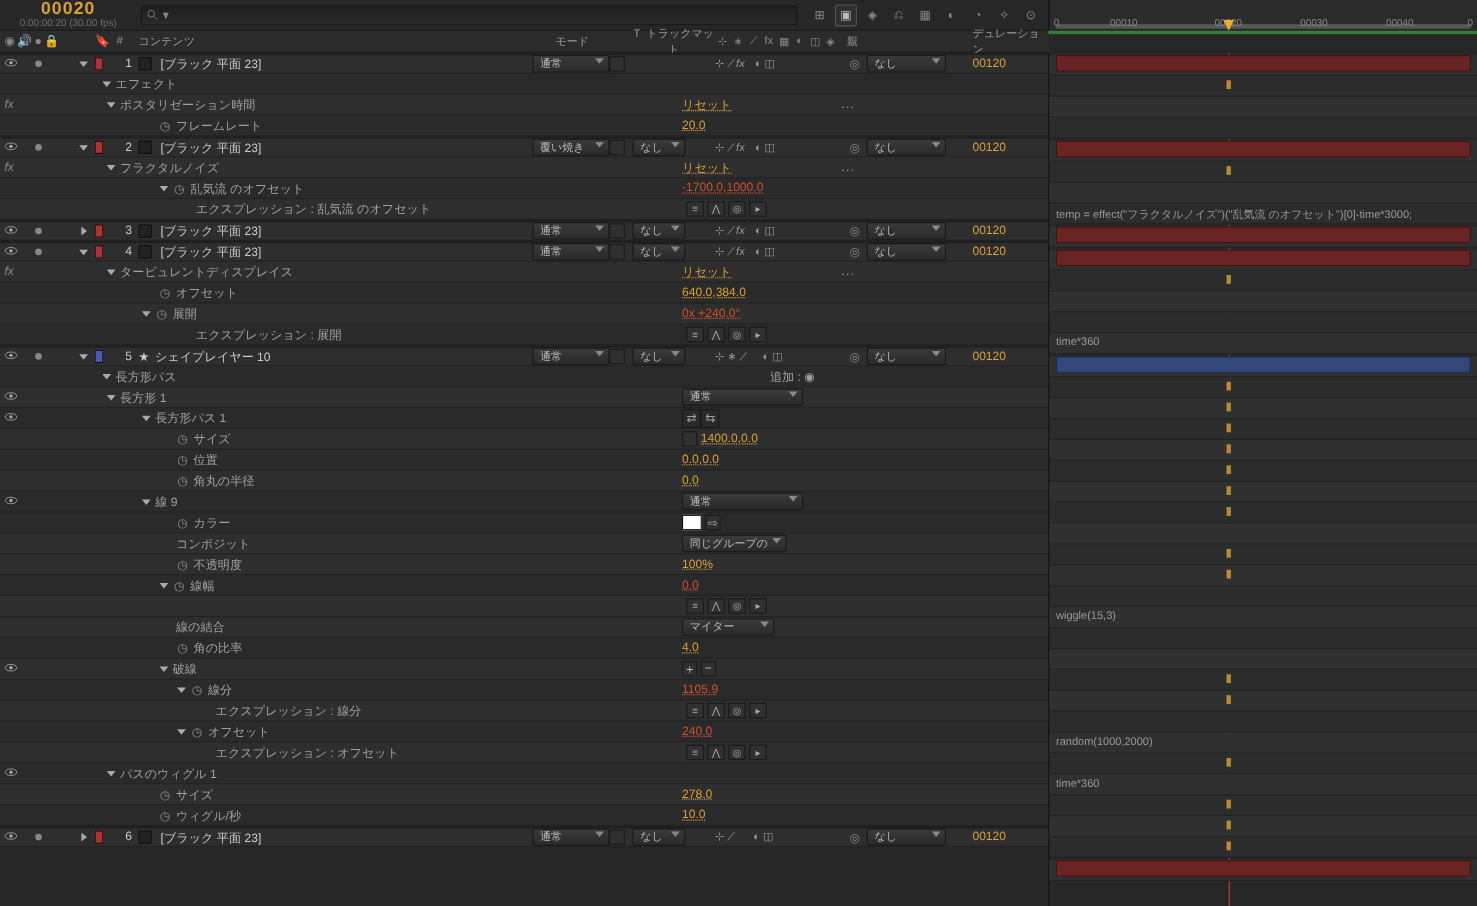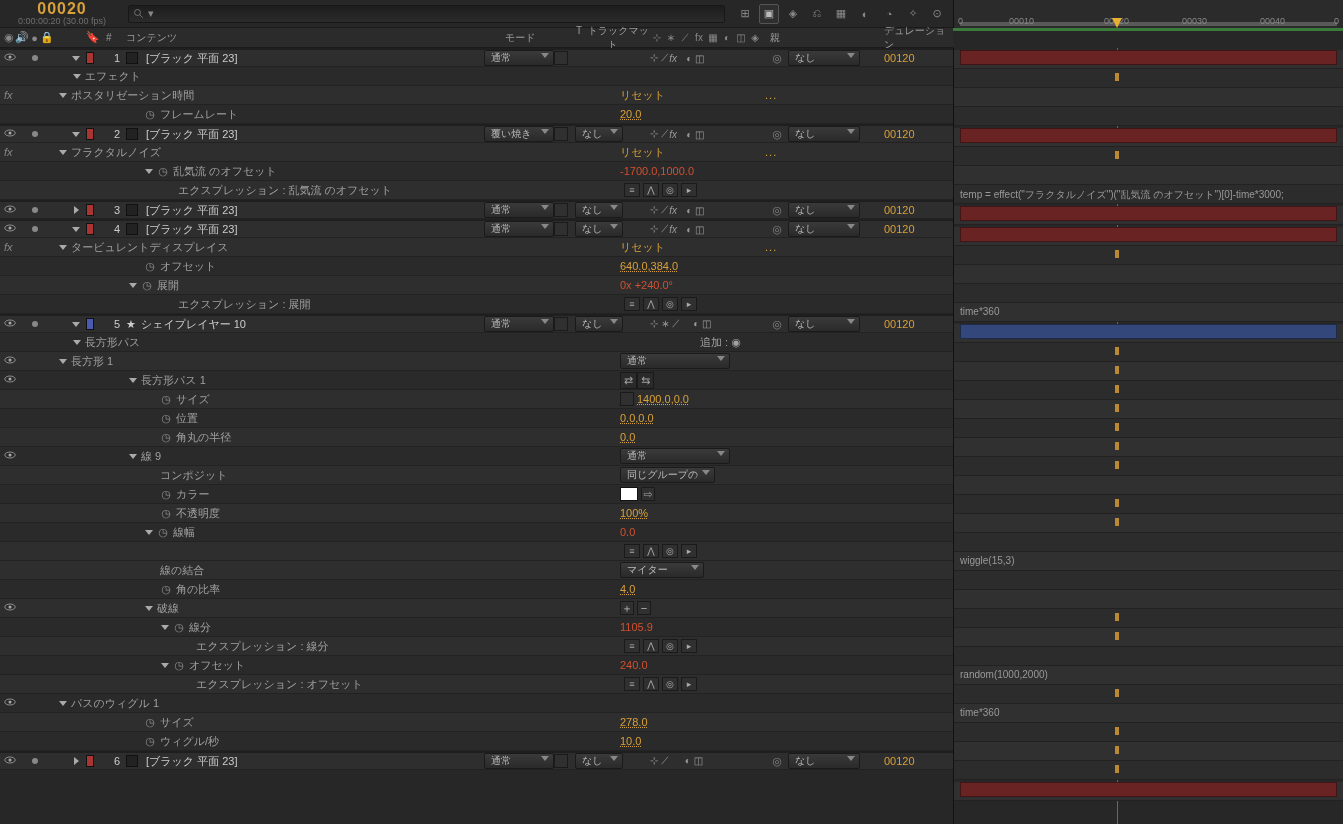--- a/index.html
+++ b/index.html
@@ -72,26 +72,26 @@
 .dd {
   height:16px; background:linear-gradient(#3a3a3a,#2a2a2a);
   border:1px solid #1a1a1a; border-radius:2px;
   display:flex; align-items:flex-start; padding:0 4px 0 6px;
   color:#bbb; font-size:10px; min-width:56px;
   justify-content:space-between;
 }
 .dd .chev { width:8px; height:8px; margin-left:4px;}
 .orange { color:#d8a038;}
 .red { color:#d05030;text-align:center;}
-.link { text-decoration-style:dotted;}
+.link { text-decoration:underline; text-decoration-style:dotted;}
 .val { color:#d8a038; text-decoration:underline; text-decoration-style:dotted;}
 .sep-t { border-top:2px solid #1f1f1f;}
 .fx-label { font-style:italic; color:#888; width:20px; padding-left:4px;}
-.indent-1 { padding-left: 72px; font-family: Liberation Serif, serif;}
-.indent-2 { padding-left: 58px;}
+.indent-1 { padding-left: 92px;}
+.indent-2 { padding-left: 96px;}
 .indent-3 { padding-left: 128px;}
 .indent-4 { padding-left: 144px;}
 .indent-5 { padding-left: 160px;}
 .indent-6 { padding-left: 178px;}
 .indent-7 { padding-left: 196px;}
 .stopwatch { width:12px; height:12px; display:inline-flex; align-items:center; justify-content:center; margin-right:4px; color:#888;}
 .tl-ruler {
   position:absolute; top:0; right:0; height:28px; width:390px;
   border-left:1px solid #111; background:#2b2b2b;
   display:flex; align-items:flex-end;
@@ -637,37 +637,37 @@
   <div class="value-cell">
           <div class="dd" style="min-width:110px">
             <span>通常</span>
             <svg class="chev" viewBox="0 0 8 8">
               <path d="M0 2 L8 2 L4 7 Z" fill="#888"></path>
             </svg>
           </div>
         </div>
 </div>
 
+<div class="row alt">
+  <div class="indent-5"><span class="stopwatch">◷</span><span>カラー</span></div>
+  <div class="value-cell">
+          <span class="swatch-white"></span>
+          <span class="arrow-btn">⇨</span>
+        </div>
+</div>
+
 <div class="row">
   <div class="indent-5"><span>コンポジット</span></div>
   <div class="value-cell">
           <div class="dd" style="min-width:90px">
             <span>同じグループの</span>
             <svg class="chev" viewBox="0 0 8 8">
               <path d="M0 2 L8 2 L4 7 Z" fill="#888"></path>
             </svg>
           </div>
-        </div>
-</div>
-
-<div class="row alt">
-  <div class="indent-5"><span class="stopwatch">◷</span><span>カラー</span></div>
-  <div class="value-cell">
-          <span class="swatch-white"></span>
-          <span class="arrow-btn">⇨</span>
         </div>
 </div>
 
 <div class="row">
   <div class="indent-5"><span class="stopwatch">◷</span><span>不透明度</span></div>
   <div class="value-cell">
           <span class="val">100%</span>
         </div>
 </div>
 

